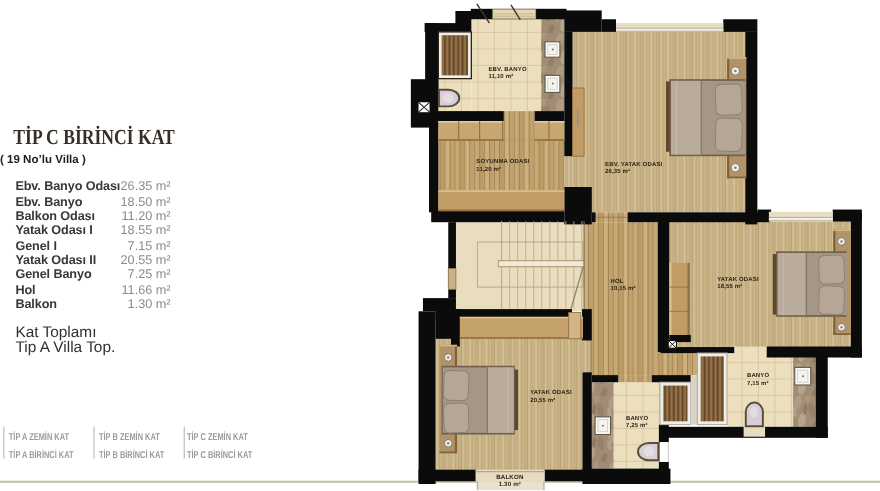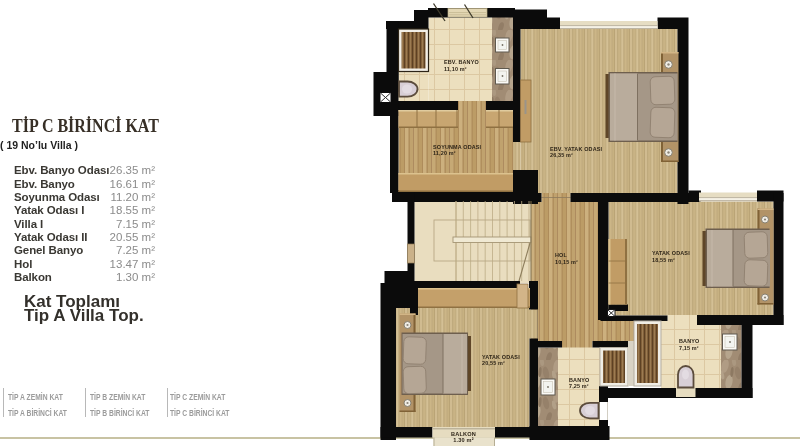--- a/index.html
+++ b/index.html
@@ -604,42 +604,42 @@
 </g>
 </svg>
 
 <div class="abs" style="left:-3px;top:115px;width:170px;text-align:center;font-family:'Liberation Serif',serif;font-weight:bold;font-size:19.5px;color:#372f26;transform:scaleX(0.82);transform-origin:84px 0;white-space:nowrap">TİP C BİRİNCİ KAT</div>
 
 <div class="abs" style="left:0;top:139px;width:170px;text-align:left;font-weight:bold;font-size:10.5px;color:#1f1f1f">( 19 No’lu Villa )</div>
 
 <div class="abs" style="left:14px;top:164.2px;font-weight:bold;font-size:11.5px;line-height:13.35px;color:#3a3833;letter-spacing:-0.1px">
       <div>Ebv. Banyo Odası</div>
       <div>Ebv. Banyo</div>
-      <div>Soyunma Odası</div>
+      <div>Balkon Odası</div>
       <div>Yatak Odası I</div>
-      <div>Villa I</div>
+      <div>Genel I</div>
       <div>Yatak Odası II</div>
       <div>Genel Banyo</div>
       <div>Hol</div>
       <div>Balkon</div>
     </div>
 
 <div class="abs" style="left:60px;top:164.2px;width:95px;text-align:right;font-size:11.5px;line-height:13.35px;color:#8b8b8b">
       <div>26.35 m²</div>
-      <div>16.61 m²</div>
+      <div>18.50 m²</div>
       <div>11.20 m²</div>
       <div>18.55 m²</div>
       <div>7.15 m²</div>
       <div>20.55 m²</div>
       <div>7.25 m²</div>
-      <div>13.47 m²</div>
+      <div>11.66 m²</div>
       <div>1.30 m²</div>
     </div>
 
-<div class="abs" style="left:24px;top:295px;font-weight:bold;font-size:17px;line-height:13.5px;color:#33302b">
+<div class="abs" style="left:14px;top:295px;font-weight:normal;font-size:14px;line-height:13.5px;color:#33302b">
       <div>Kat Toplamı</div>
       <div>Tip A Villa Top.</div>
     </div>
 
 
 <div class="abs" style="left:2.5px;top:387.5px;width:1.3px;height:29px;background:#b8b8b8"></div>
 <div class="abs" style="left:7.5px;top:388.5px;font-weight:bold;font-size:9px;color:#9b9b9b;line-height:16.5px;transform:scaleX(0.75);transform-origin:0 0;white-space:nowrap">
       <div>TİP A ZEMİN KAT</div>
       <div>TİP A BİRİNCİ KAT</div>
     </div>

